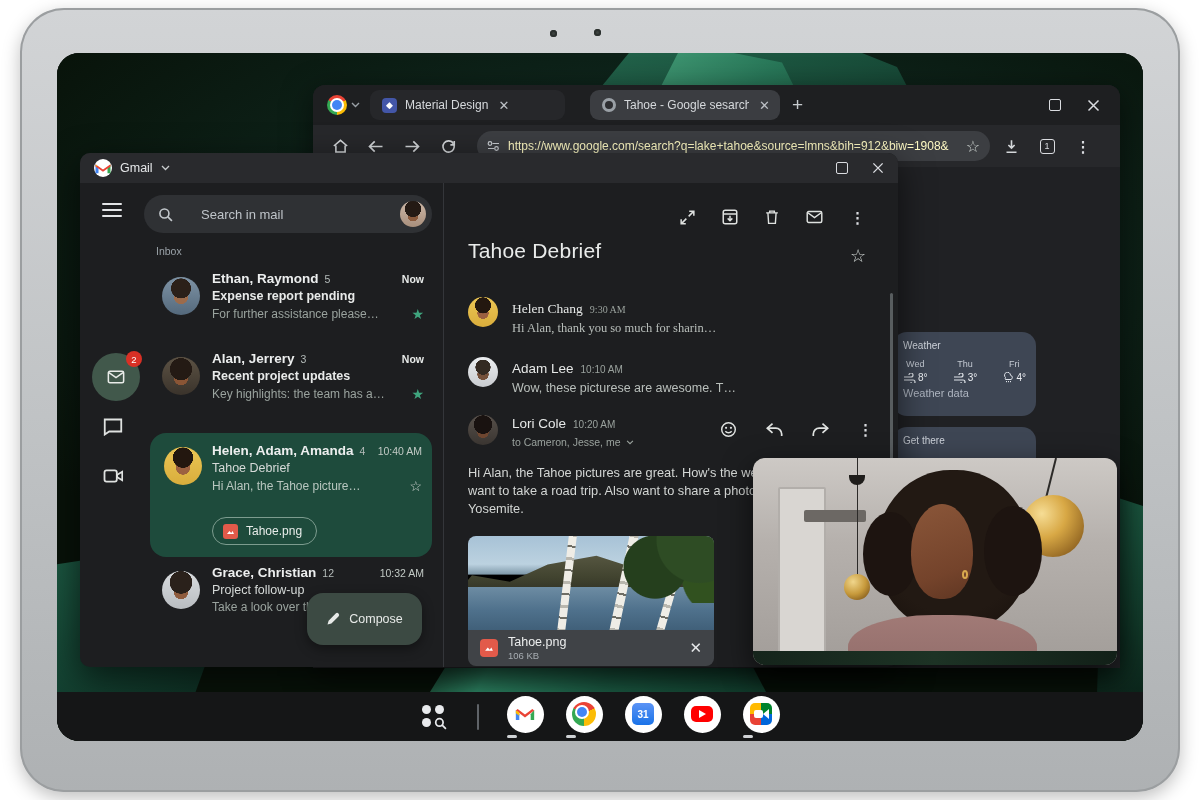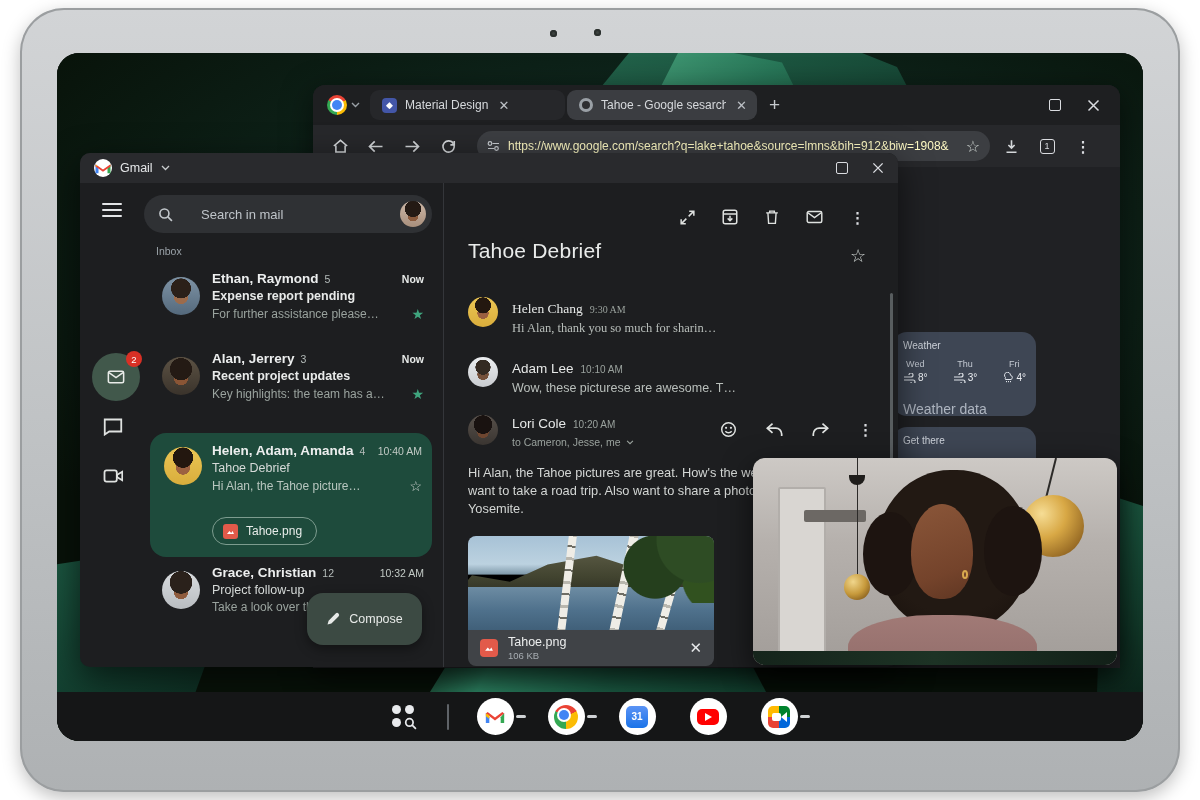--- a/index.html
+++ b/index.html
@@ -50,21 +50,21 @@
   .tabstrip { position:absolute; left:0; top:0; width:100%; height:40px; background:#1e1f21; border-radius:12px 12px 0 0;
     display:flex; align-items:center; }
   .chrome-menu { display:flex; align-items:center; gap:4px; padding:0 10px 0 14px; }
   .chrome-ball { width:20px; height:20px; border-radius:50%;
     background:conic-gradient(from -60deg,#ea4335 0 120deg,#fbbc05 120deg 240deg,#34a853 240deg 360deg); position:relative; }
   .chrome-ball::after { content:""; position:absolute; left:5px; top:5px; width:10px; height:10px; border-radius:50%;
     background:#4285f4; box-shadow:0 0 0 2px #fff; }
   .tab { height:30px; display:flex; align-items:center; gap:8px; padding:0 10px 0 12px; border-radius:9px;
     margin-right:2px; max-width:200px; }
   .tab.inactive { background:#26272a; }
-  .tab.active { background:#3b3d41; }
+  .tab.active { background:#3b3d41;margin-left:23px; }
   .tab-label { color:#d6d9dc; font-size:12px; white-space:nowrap; overflow:hidden; }
   .tab-x { color:#bdc1c6; font-size:13px; padding-left:2px; }
   .fav-md { width:15px; height:15px; border-radius:4px; background:#4356a8; color:#fff; font-size:9px;
     display:flex; align-items:center; justify-content:center; flex:0 0 auto; }
   .fav-g { width:14px; height:14px; border-radius:50%; border:3px solid #9aa0a6; background:#2d2e31; flex:0 0 auto; }
   .newtab { color:#c6cace; font-size:19px; margin-left:10px; }
   .strip-controls { margin-left:auto; display:flex; align-items:center; gap:26px; padding-right:20px; }
   .toolbar { position:absolute; left:0; top:40px; width:100%; height:42px; background:#27282b;
     display:flex; align-items:center; gap:6px; padding:0 12px; }
   .navico { width:30px; display:flex; justify-content:center; }
@@ -72,21 +72,21 @@
     display:flex; align-items:center; padding:0 10px; gap:8px; }
   .urltext { color:#fef9c3; font-size:12px; white-space:nowrap; overflow:hidden; flex:1; }
   .tabcount { width:15px; height:15px; border:1.6px solid #dadce0; border-radius:3px; color:#dadce0;
     font-size:9px; display:flex; align-items:center; justify-content:center; }
   .content { position:absolute; left:0; top:82px; width:100%; height:501px; background:#202124; overflow:hidden; }
   .scard { position:absolute; left:580px; width:143px; height:84px; border-radius:14px; background:#3e4654; color:#e4e7ec; padding:8px 10px; }
   .scard .sc-title { font-size:10px; color:#cfd4dc; }
   .wdays { display:flex; justify-content:space-between; margin-top:8px; }
   .wday { display:flex; flex-direction:column; align-items:center; gap:3px; font-size:9px; color:#c3c9d2; }
   .wtemp { display:flex; align-items:center; gap:2px; font-size:10px; color:#eef0f4; }
-  .sc-foot { font-size:14px; color:#aeb5c0; margin-top:18px; }
+  .sc-foot { font-size:11px; color:#aeb5c0; margin-top:4px; }
   .gt-time { font-size:16px; font-weight:bold; color:#f0f2f5; margin-top:14px; display:flex; align-items:center; gap:6px; }
   .gt-from { font-size:9.5px; color:#aeb5c0; margin-top:4px; }
 
   
   .gmail { position:absolute; left:23px; top:100px; width:818px; height:514px; z-index:20;
     background:#1d1e20; border-radius:10px; box-shadow:0 10px 34px rgba(0,0,0,.6); overflow:hidden; }
   .gm-titlebar { position:absolute; left:0; top:0; width:100%; height:30px; background:#292a2d;
     display:flex; align-items:center; padding:0 14px; gap:8px; }
   .gm-logo { width:18px; height:18px; border-radius:50%; background:#fff; display:flex; align-items:center; justify-content:center; }
   .gm-title { color:#e4e6e8; font-size:12.5px; }
@@ -190,21 +190,21 @@
     background:linear-gradient(180deg,#a17a76 0%,#8e6a68 100%); }
   .v-table { position:absolute; left:0; bottom:0; width:100%; height:7%;
     background:linear-gradient(90deg,#15241b 0%,#1d3325 50%,#122018 100%); }
 
   
   .taskbar { position:absolute; left:0; bottom:0; width:100%; height:49px; background:#151617; z-index:35;
     border-radius:0 0 22px 22px; display:flex; align-items:center; justify-content:center; gap:22px; }
   .drawer { width:26px; height:26px; position:relative; margin-right:2px; }
   .drawer i { position:absolute; width:9px; height:9px; border-radius:50%; background:#e8eaed; }
   .tb-sep { width:2px; height:26px; background:#5f6368; border-radius:1px; margin:0 6px; }
-  .appwrap { display:flex; flex-direction:row; align-items:center; gap:2px; }
+  .appwrap { display:flex; flex-direction:column; align-items:flex-start; gap:2px; }
   .app { width:37px; height:37px; border-radius:50%; background:#fff; display:flex; align-items:center; justify-content:center; }
   .rundash { width:10px; height:3px; border-radius:2px; background:#cfd2d5; }
   .rundash.off { background:transparent; }
   .yt-body { width:22px; height:16px; background:#f00; border-radius:5px; display:flex; align-items:center; justify-content:center; }
   .yt-tri { width:0; height:0; border-left:7px solid #fff; border-top:4.5px solid transparent; border-bottom:4.5px solid transparent; }
   .cal-body { width:22px; height:22px; border-radius:5px; background:linear-gradient(180deg,#5b93f5 0%,#1a73e8 100%);
     color:#fff; font-size:10px; font-weight:bold; display:flex; align-items:center; justify-content:center; }
   .meet-body { width:22px; height:22px; border-radius:5px; position:relative; overflow:hidden;
     background:conic-gradient(from 0deg,#00832d 0 25%,#0066da 25% 50%,#e94235 50% 75%,#ffba00 75% 100%); }
   .meet-cam { position:absolute; left:4px; top:7px; width:9px; height:8px; background:#fff; border-radius:2px; }

